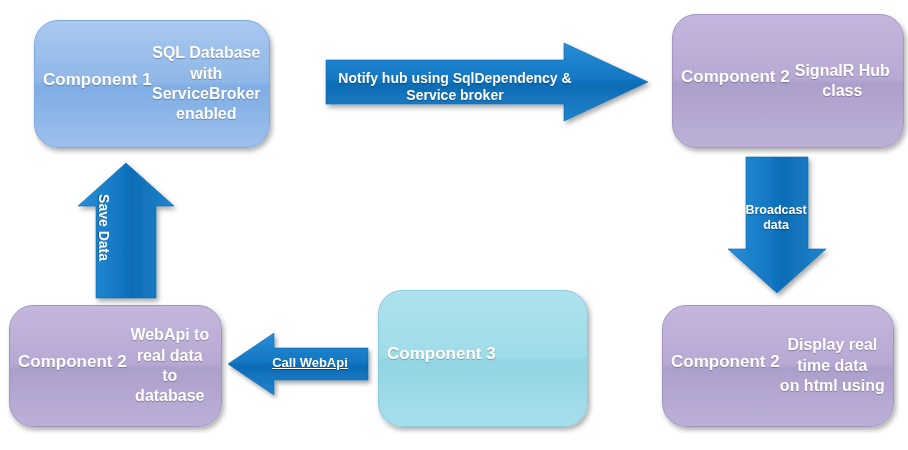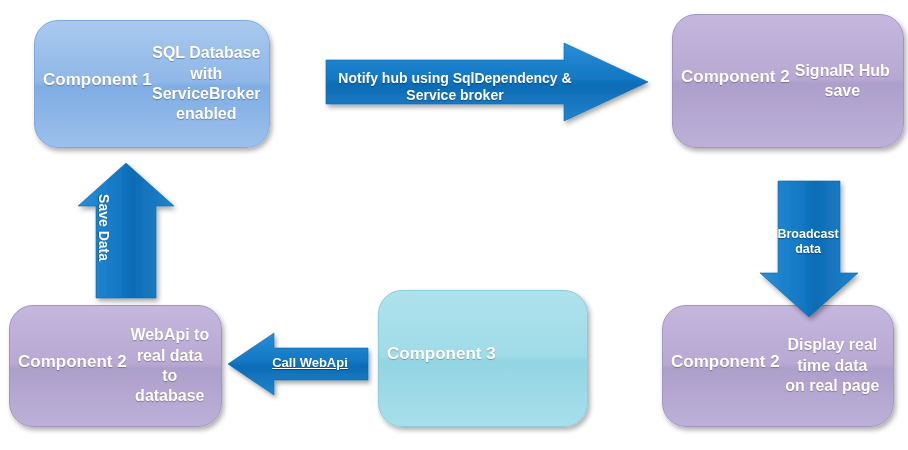--- a/index.html
+++ b/index.html
@@ -113,27 +113,27 @@
 <div id="canvas">
 
   <div class="node node-blue" style="left:34px; top:20px; width:236px; height:128px;">
     <div class="title">Component 1</div>
     <div class="desc">SQL Database with
 ServiceBroker enabled</div>
   </div>
 
   <div class="node node-purple" style="left:672px; top:14px; width:232px; height:134px;">
     <div class="title">Component 2</div>
-    <div class="desc">SignalR Hub save</div>
+    <div class="desc">SignalR Hub class</div>
   </div>
 
   <div class="node node-purple" style="left:662px; top:305px; width:232px; height:122px;">
     <div class="title">Component 2</div>
     <div class="desc">Display  real time data
-on real page</div>
+on html using</div>
   </div>
 
   <div class="node node-cyan" style="left:378px; top:290px; width:210px; height:137px;justify-content:space-between;">
     <div class="title">Component 3</div>
   </div>
 
   <div class="node node-purple" style="left:9px; top:305px; width:213px; height:122px;">
     <div class="title">Component 2</div>
     <div class="desc">WebApi to real data
 to database</div>
@@ -151,21 +151,21 @@
         <filter id="shR" x="-20%" y="-20%" width="150%" height="160%">
           <feDropShadow dx="2" dy="3" stdDeviation="2.4" flood-color="#000" flood-opacity="0.35"></feDropShadow>
         </filter>
       </defs>
       <path d="M0,17 L238,17 L238,0 L322,39 L238,78 L238,61 L0,61 Z" fill="url(#gradR)" stroke="#0b66ac" stroke-width="0.6" filter="url(#shR)"></path>
     </svg>
     <div class="arrow-label label-h-top">Notify hub using SqlDependency &amp;
 Service broker</div>
   </div>
 
-  <div class="arrow" style="left:760px; top:157px; width:98px; height:136px;margin-top:24px;">
+  <div class="arrow" style="left:728px; top:157px; width:98px; height:136px;">
     <svg width="98" height="136" viewBox="0 0 98 136" aria-hidden="true">
       <defs>
         <linearGradient id="gradD" x1="0" y1="0" x2="1" y2="0">
           <stop offset="0%" stop-color="#2a8ed6"></stop>
           <stop offset="44%" stop-color="#1277c4"></stop>
           <stop offset="56%" stop-color="#0d6cb5"></stop>
           <stop offset="100%" stop-color="#2084cc"></stop>
         </linearGradient>
         <filter id="shD" x="-25%" y="-15%" width="160%" height="140%">
           <feDropShadow dx="2" dy="3" stdDeviation="2.4" flood-color="#000" flood-opacity="0.35"></feDropShadow>

